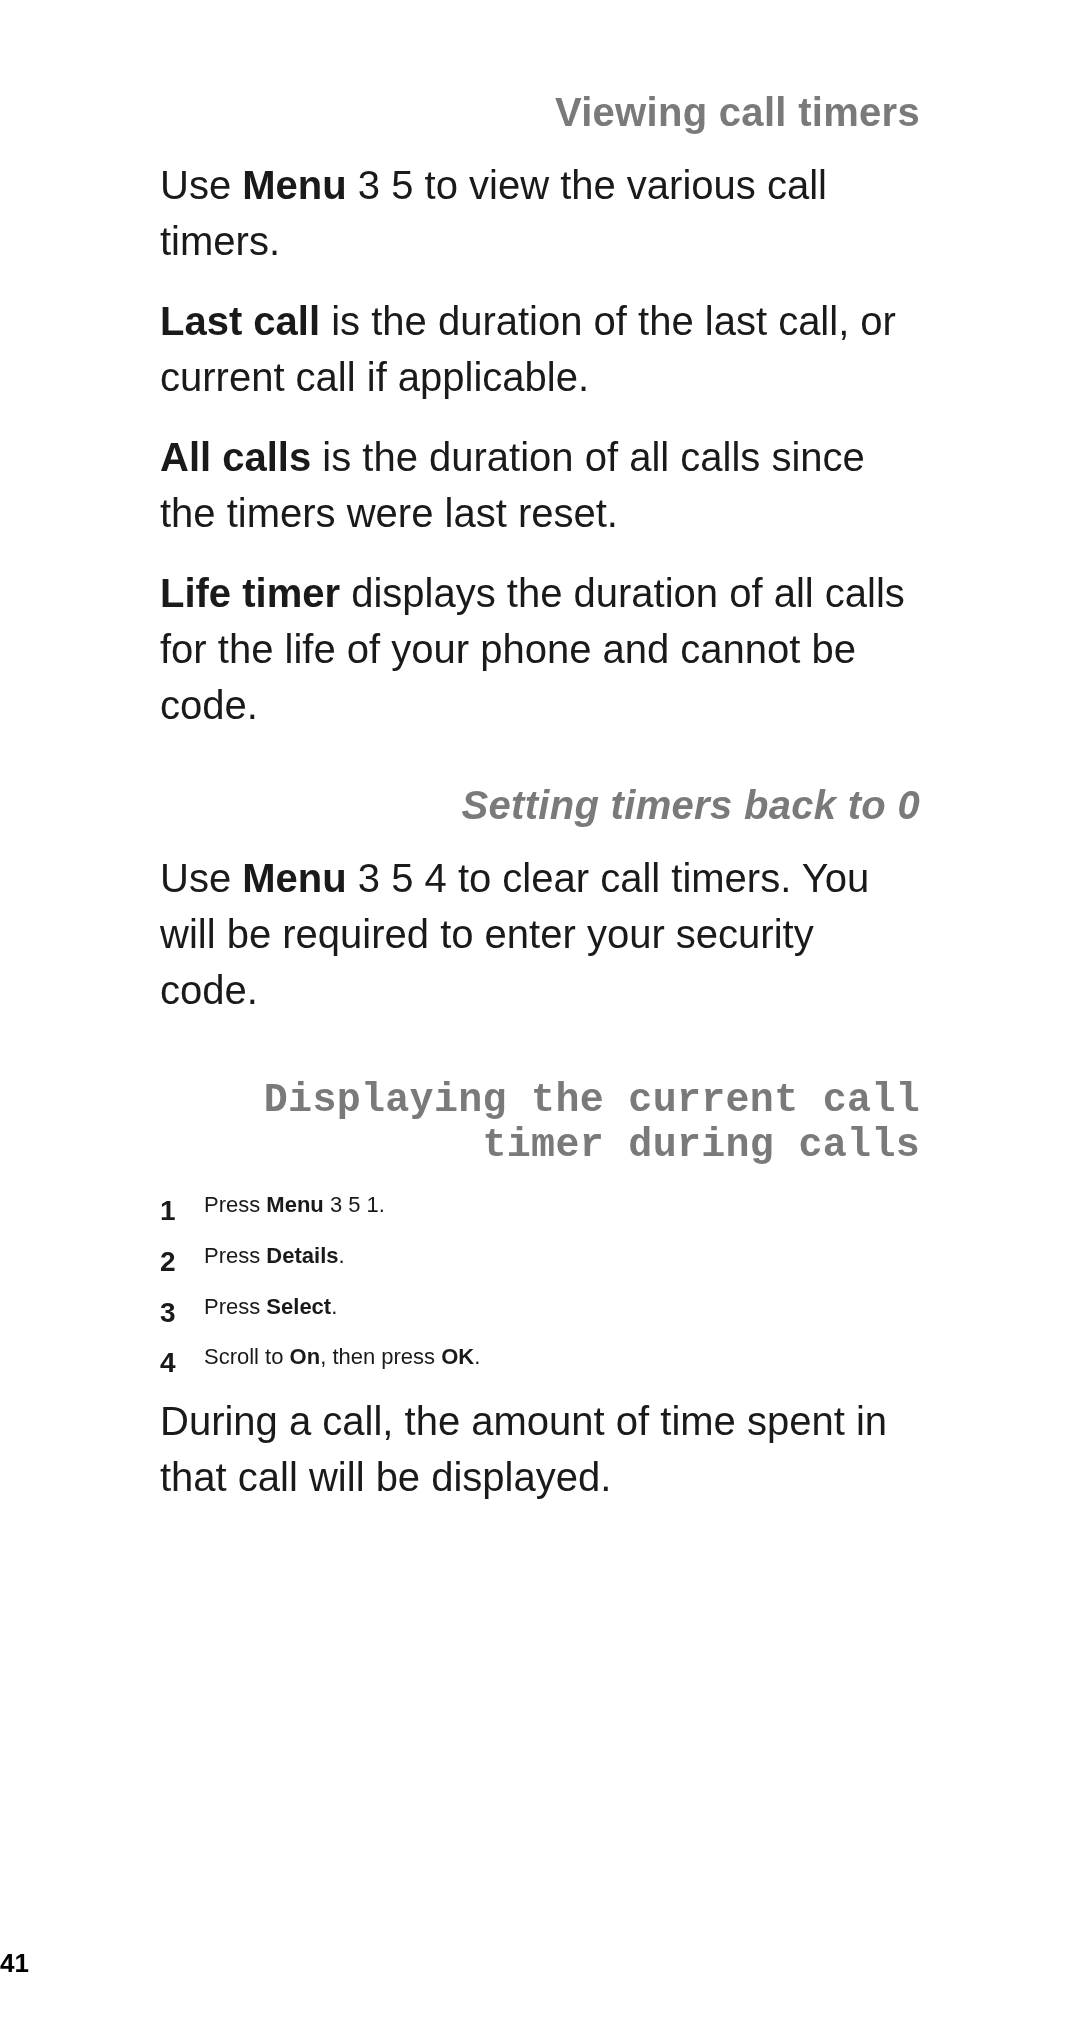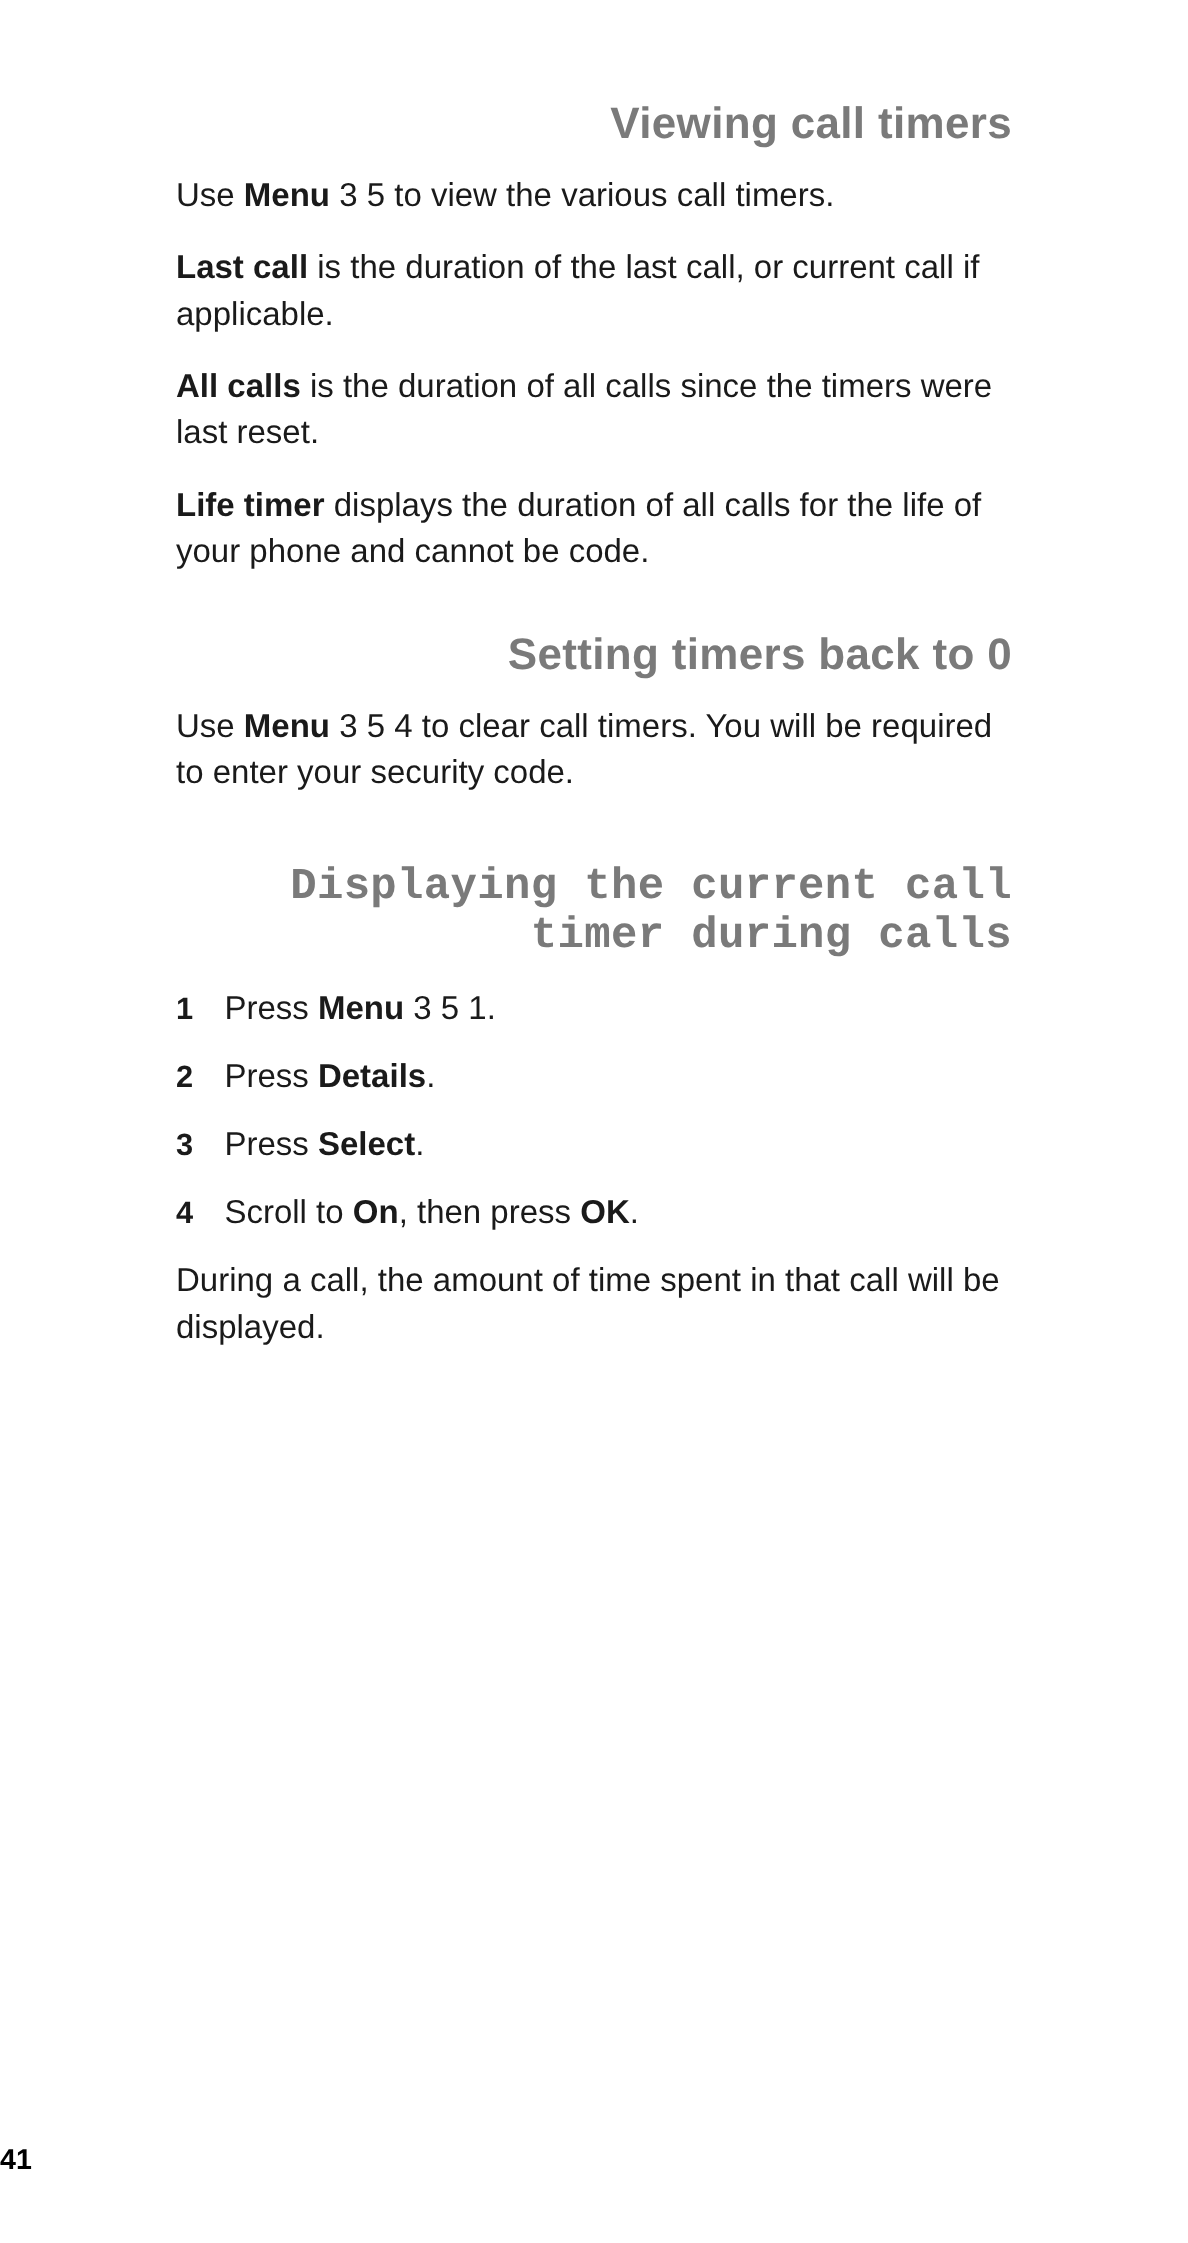--- a/index.html
+++ b/index.html
@@ -19,42 +19,43 @@
     h2 {
       color: #7a7a7a;
       font-weight: 600;
       font-size: 40px;
       margin-bottom: 22px;
       letter-spacing: 0.3px;
       text-align: right;
     }
     h2.section2 {
       margin-top: 50px;
+      font-style: italic;
     }
     h2.section3 {
       margin-top: 60px;
       font-family: Liberation Mono, monospace;
     }
     p {
-      font-size: 30px;
+      font-size: 40px;
       line-height: 1.4;
       margin-bottom: 24px;
       color: #1a1a1a;
     }
     .bold {
       font-weight: 700;
     }
     ol {
       list-style: none;
       counter-reset: step;
       margin-top: 6px;
     }
     ol li {
       counter-increment: step;
-      font-size: 30px;
+      font-size: 22px;
       line-height: 1.4;
       margin-bottom: 20px;
       padding-left: 44px;
       position: relative;
       color: #1a1a1a;
     }
     ol li::before {
       content: counter(step);
       position: absolute;
       left: 0;

